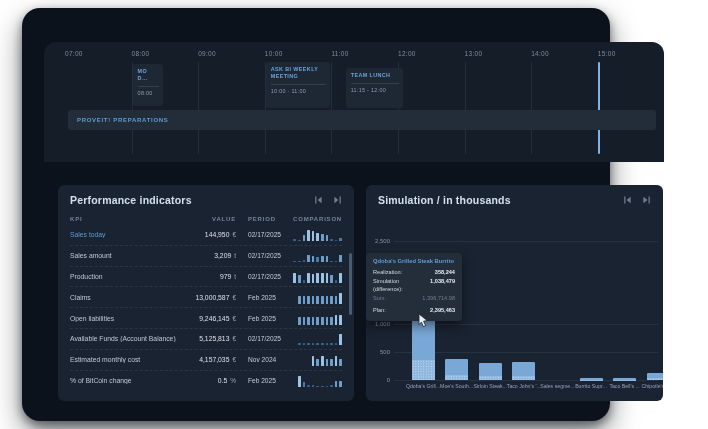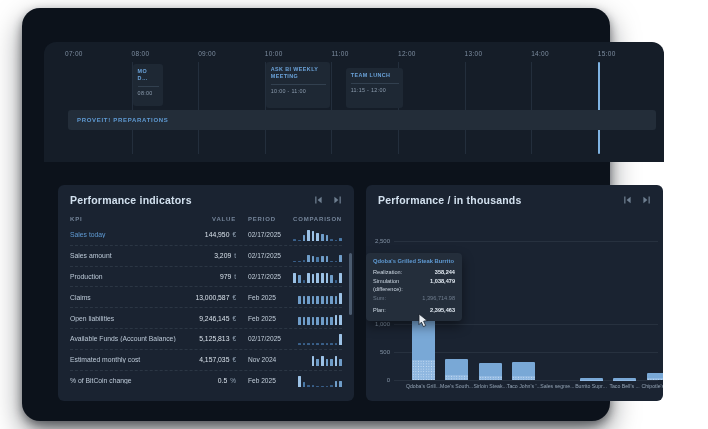--- a/index.html
+++ b/index.html
@@ -280,21 +280,21 @@
             <div class="sbar" style="height: 6.25px; background: rgb(111, 157, 201);"></div>
             <div class="sbar" style="height: 6.25px; background: rgb(111, 157, 201);"></div>
           </div>
   </div>
 </div>
     <div class="scrollbar"></div>
   </div>
 
   <div class="card" id="card-sim">
     <div class="card-head">
-      <div class="card-title">Performance / in thousands</div>
+      <div class="card-title">Simulation / in thousands</div>
       <div class="pager">
         <span>
           <svg width="9" height="8" viewBox="0 0 10 9">
               <path d="M2 0.5v8" stroke="#6e7e90" stroke-width="1.4"></path>
               <path d="M8.5 0.8L4 4.5l4.5 3.7z" fill="#6e7e90"></path>
             </svg>
         </span>
         <span>
           <svg width="9" height="8" viewBox="0 0 10 9">
               <path d="M8 0.5v8" stroke="#6e7e90" stroke-width="1.4"></path>

